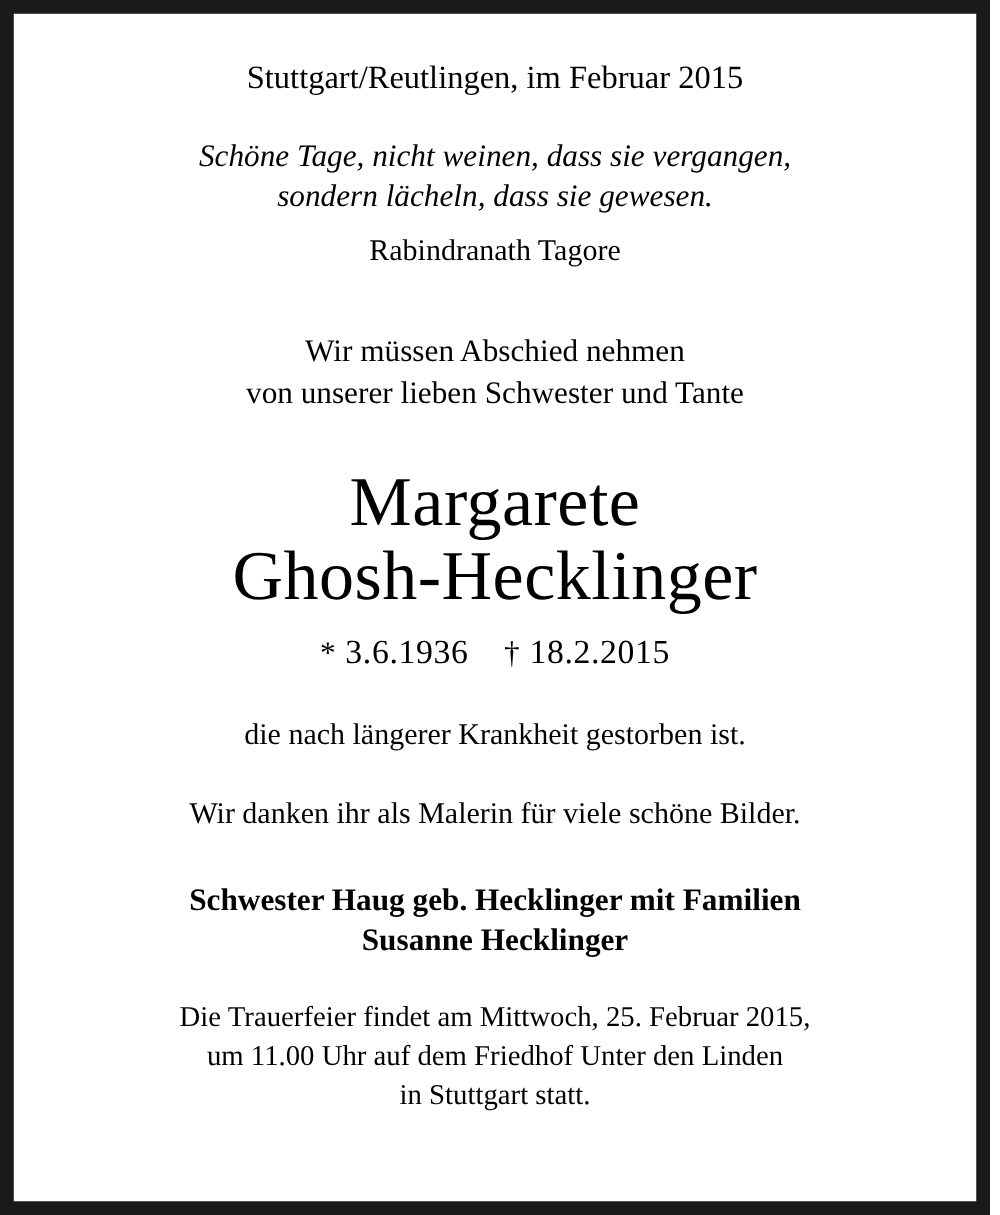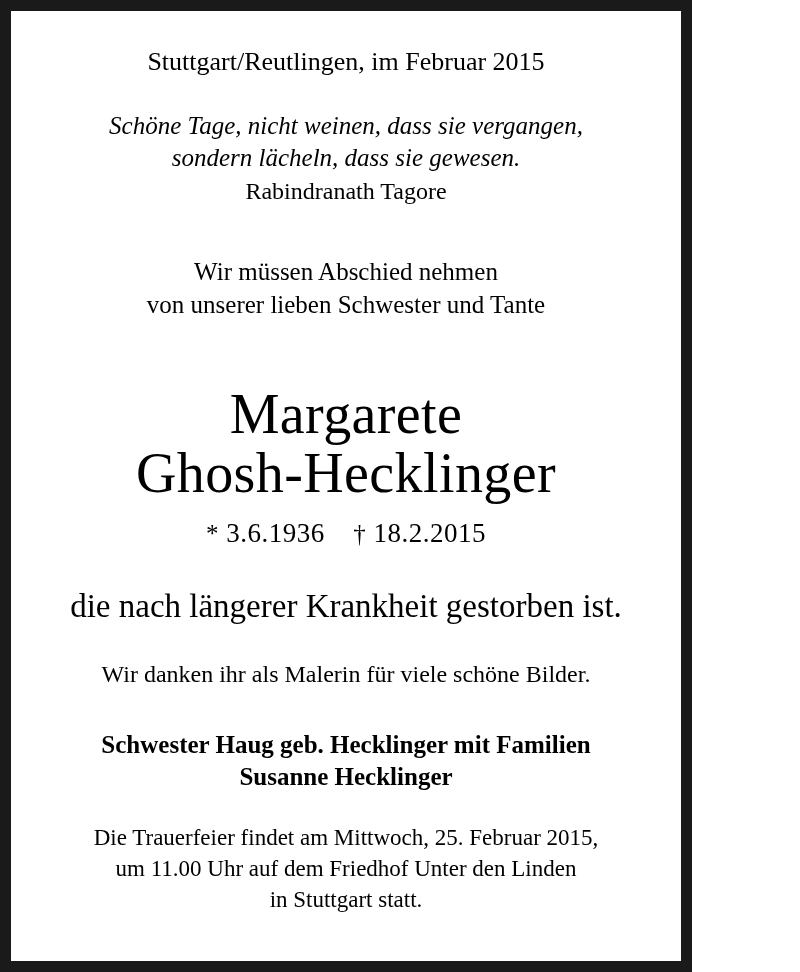--- a/index.html
+++ b/index.html
@@ -9,21 +9,21 @@
   }
   body {
     width: 800px;
     height: 972px;
     font-family: "Liberation Serif", serif;
     color: #000000;
     overflow: hidden;
   }
   .notice {
     box-sizing: border-box;
-    width: 692px;
+    width: 792px;
     height: 972px;
     border: 11px solid #1a1a1a;
     background: #ffffff;
     padding: 26px 40px 20px 40px;
     text-align: center;
     display: block;
   }
   .place-date {
     font-size: 26px;
     line-height: 1.18;
@@ -36,55 +36,55 @@
     margin-top: 32px;
     text-align: center;
   }
   .quote-line {
     display: block;
   }
   .quote-author {
     font-style: normal;
     font-size: 24px;
     line-height: 1.3;
-    margin-top: 2px;
+    margin-top: 12px;
     display: block;
   }
   .intro {
     font-size: 25px;
     line-height: 1.32;
     margin-top: 48px;
   }
   .intro-line {
     display: block;
   }
   .name {
     font-size: 56px;
     line-height: 1.06;
-    margin-top: 64px;
+    margin-top: 42px;
     letter-spacing: 0.4px;
   }
   .name-line {
     display: block;
     white-space: nowrap;
   }
   .dates {
     font-size: 27px;
     margin-top: 14px;
     letter-spacing: 0.5px;
   }
   .dates .sym {
     font-size: 25px;
   }
   .dates .gap {
     display: inline-block;
     width: 14px;
   }
   .para {
-    font-size: 33px;
+    font-size: 24px;
     line-height: 1.3;
     margin-top: 36px;
   }
   .para2 {
     font-size: 24px;
     line-height: 1.3;
     margin-top: 32px;
   }
   .mourners {
     font-weight: bold;

